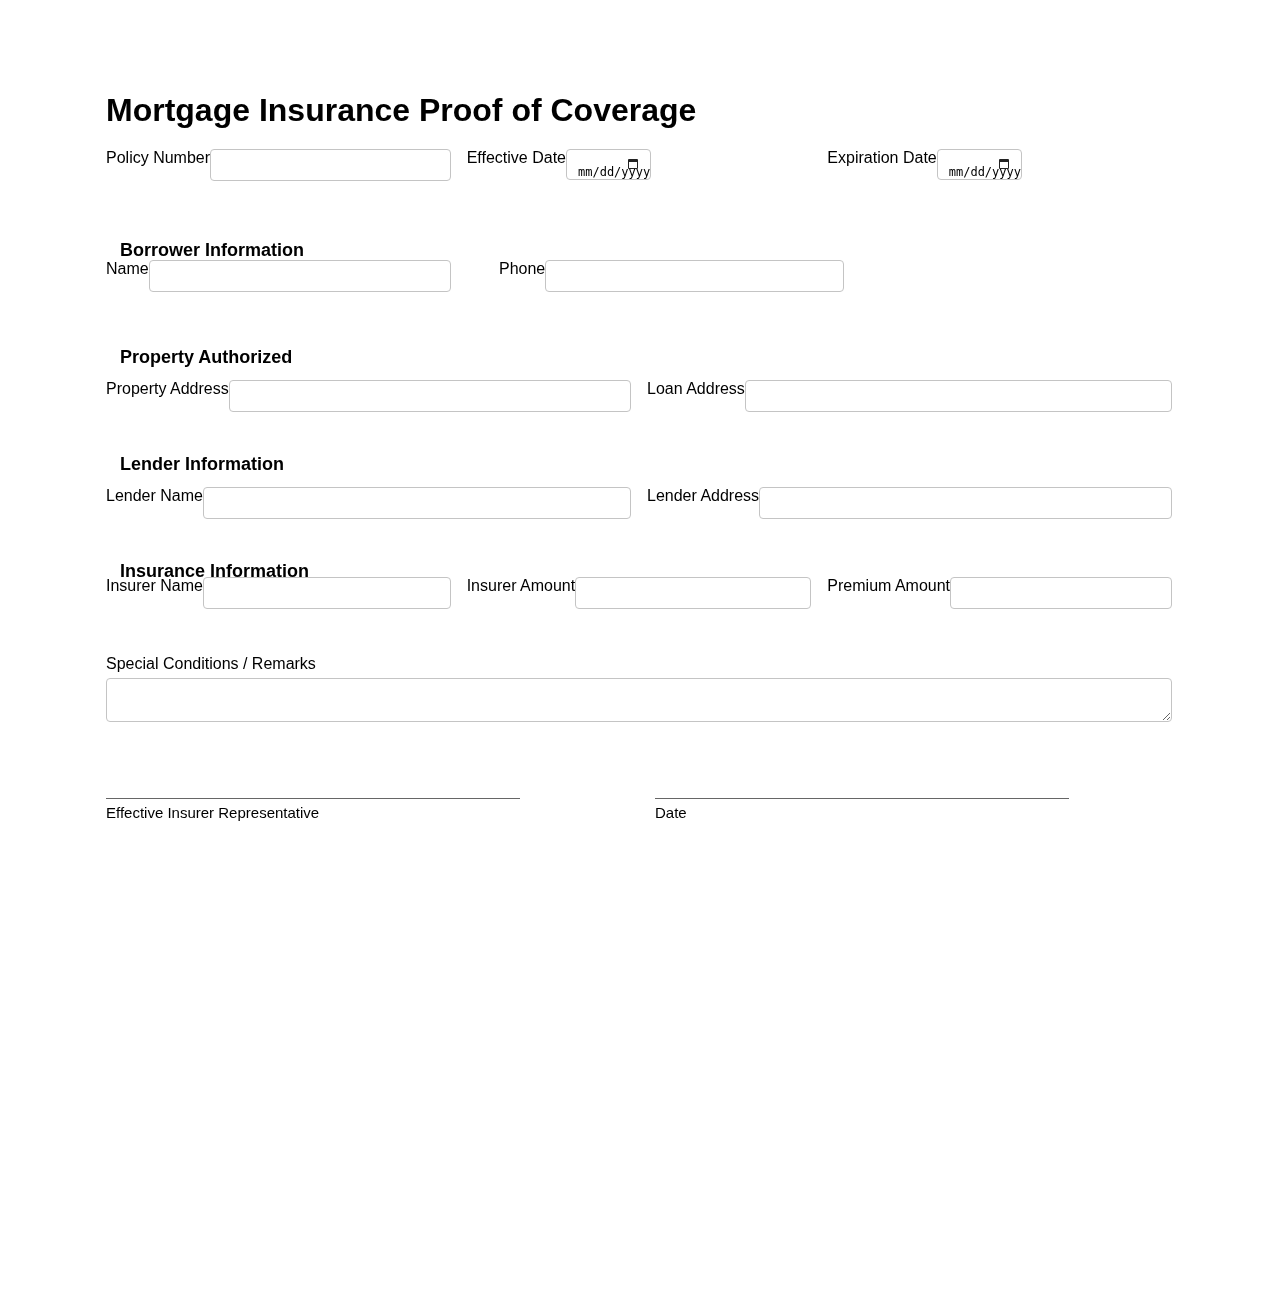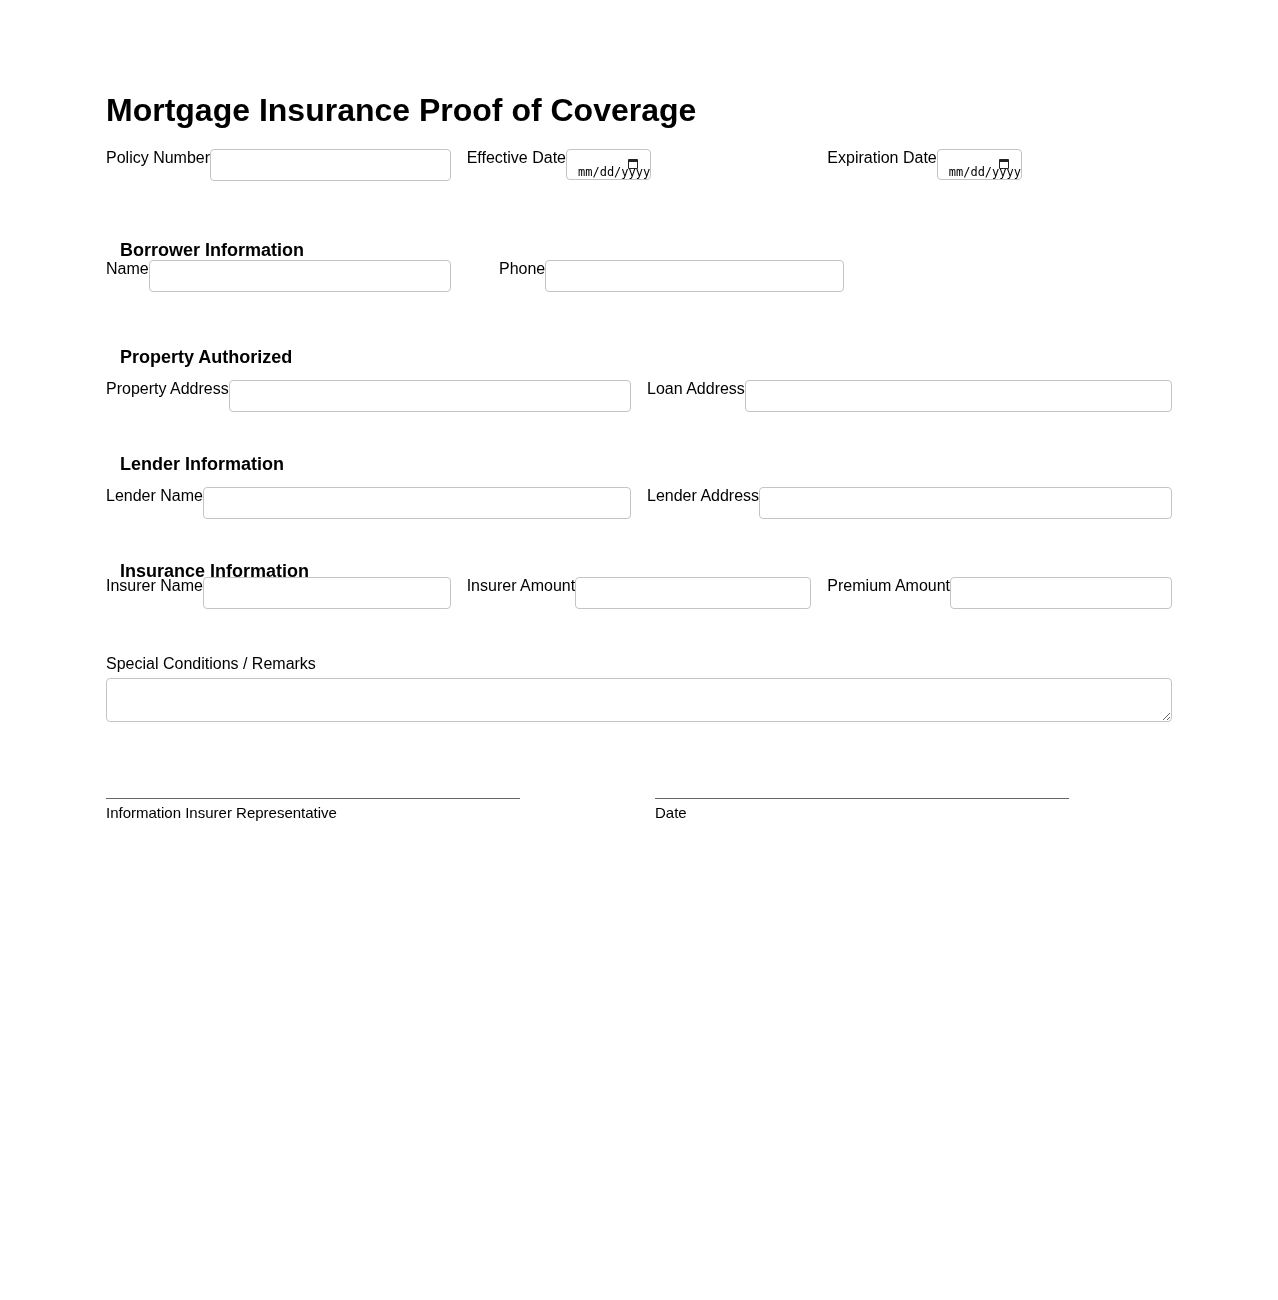--- a/index.html
+++ b/index.html
@@ -98,19 +98,19 @@
       <label class="label">Premium Amount</label>
       <input class="input" type="text" style="">
     </div>
   </div>
 
   <label class="label" style="position:absolute; top:655px; left:0;">Special Conditions / Remarks</label>
   <textarea class="area" style=""></textarea>
 
   <div class="sig" style="left:0;">
     <div class="line"></div>
-    <div class="cap">Information Insurer Representative</div>
+    <div class="cap">Effective Insurer Representative</div>
   </div>
   <div class="sig" style="left:549px;">
     <div class="line"></div>
     <div class="cap">Date</div>
   </div>
 </div>
 
 </body></html>

